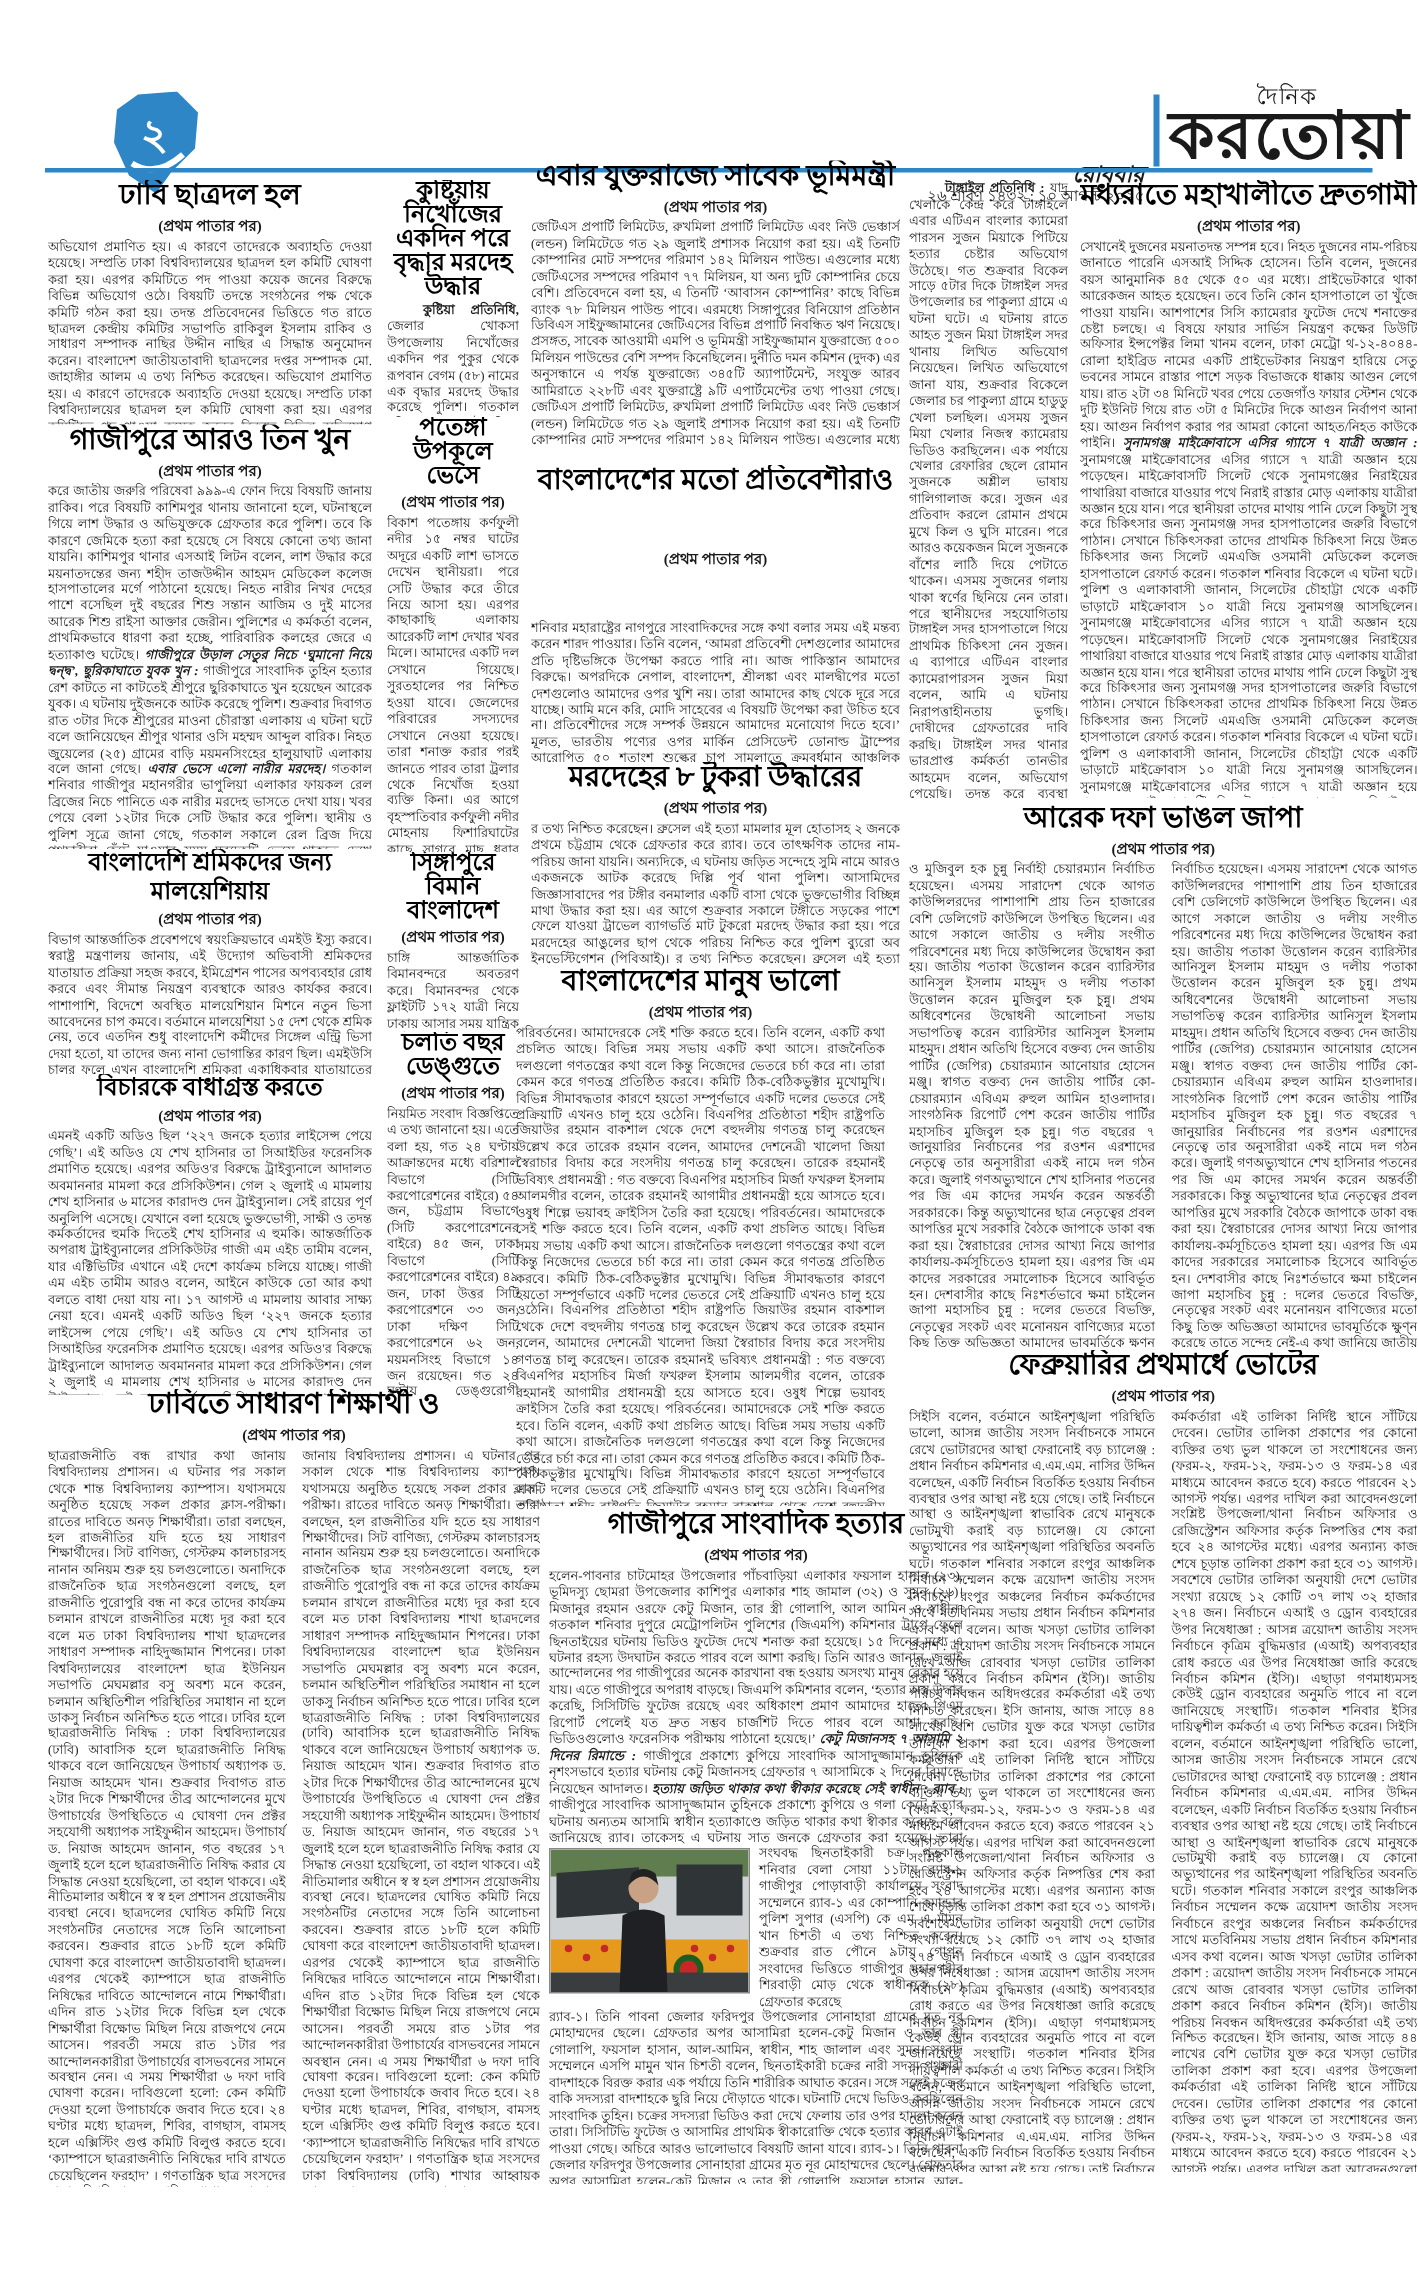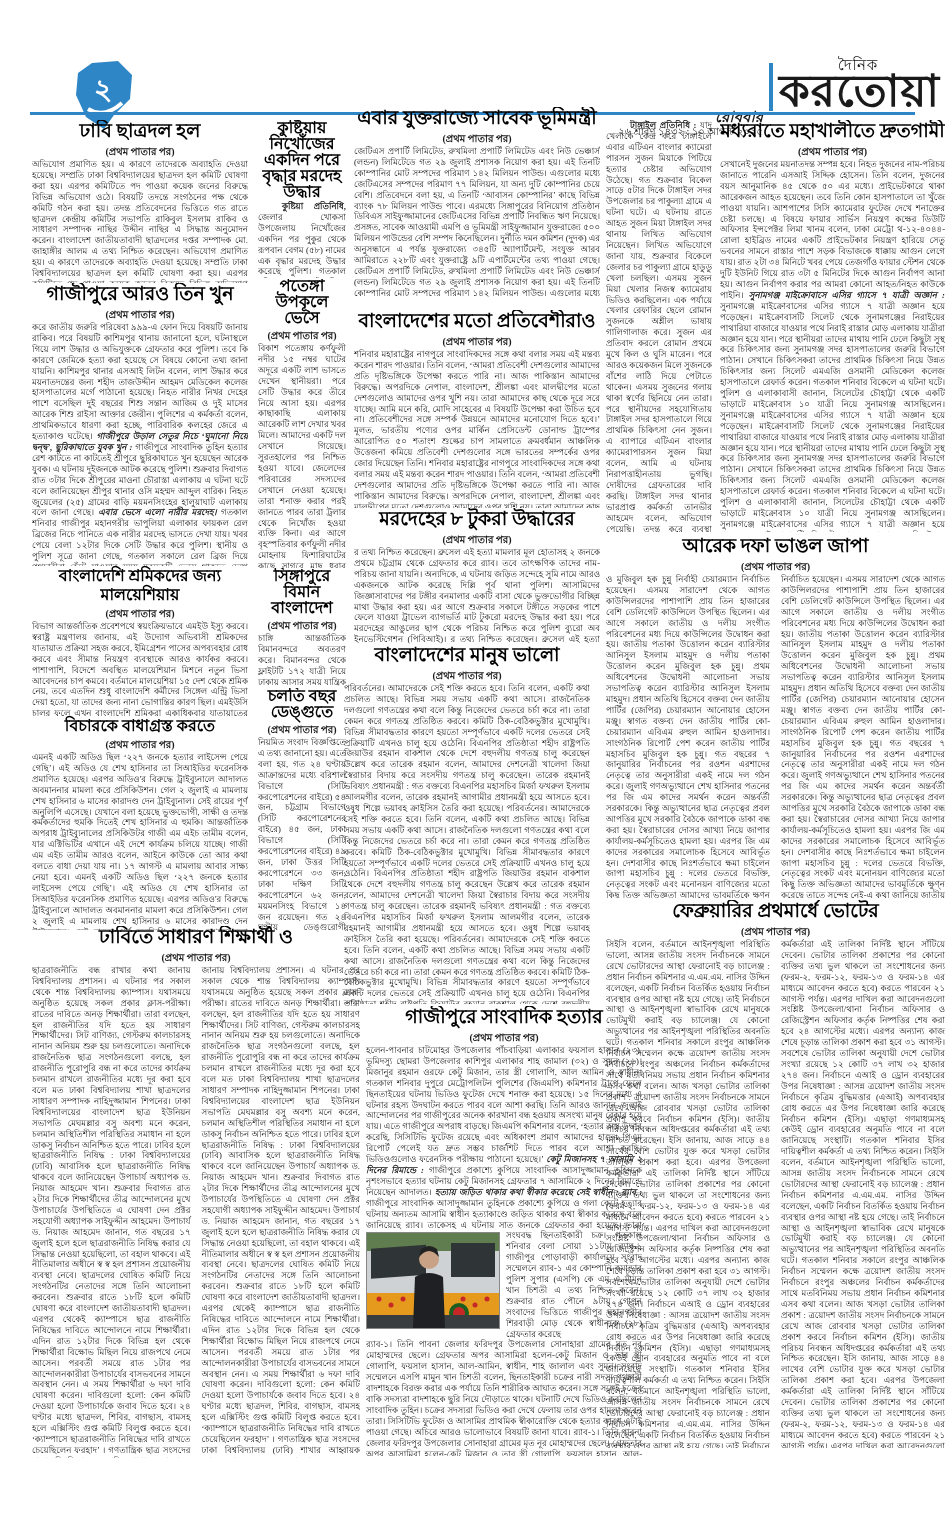--- a/index.html
+++ b/index.html
@@ -115,21 +115,21 @@
     <div class="sub">(প্রথম পাতার পর)</div>
     <div class="body">নিয়মিত সংবাদ বিজ্ঞপ্তিতে এ তথ্য জানানো হয়। এতে বলা হয়, গত ২৪ ঘণ্টায় আক্রান্তদের মধ্যে বরিশাল বিভাগে (সিটি করপোরেশনের বাইরে) ৫৪ জন, চট্টগ্রাম বিভাগে (সিটি করপোরেশনের বাইরে) ৪৫ জন, ঢাকা বিভাগে (সিটি করপোরেশনের বাইরে) ৪৯ জন, ঢাকা উত্তর সিটি করপোরেশনে ৩৩ জন, ঢাকা দক্ষিণ সিটি করপোরেশনে ৬২ জন, ময়মনসিংহ বিভাগে ১৪ জন রয়েছেন। গত ২৪ ঘণ্টায় ডেঙ্গুরোগী হাসপাতাল থেকে ছাড়পত্র পেয়েছেন। এ নিয়ে চলতি বছর আক্রান্ত রোগীদের মধ্যে ছাড়পত্র পেয়েছেন ২২ হাজার রোগী। অন্যদিকে, চলতি বছর এমন পর্যন্ত দেশে মোট ডেঙ্গু আক্রান্তের সংখ্যা ২৩ হাজার ৭৩৫ জন। তাদের মধ্যে ৫৮ দশমিক ৭০ শতাংশ পুরুষ এবং ৪৩ দশমিক ৩০ শতাংশ নারী।</div>
   </div>
 
   <div class="art" style="left:354px;top:107px;width:246px;height:190px;">
     <h2 class="h-lg">এবার যুক্তরাজ্যে সাবেক ভূমিমন্ত্রী</h2>
     <div class="sub">(প্রথম পাতার পর)</div>
     <div class="body">জেটিএস প্রপার্টি লিমিটেড, রুখমিলা প্রপার্টি লিমিটেড এবং নিউ ভেঞ্চার্স (লন্ডন) লিমিটেডে গত ২৯ জুলাই প্রশাসক নিয়োগ করা হয়। এই তিনটি কোম্পানির মোট সম্পদের পরিমাণ ১৪২ মিলিয়ন পাউন্ড। এগুলোর মধ্যে জেটিএসের সম্পদের পরিমাণ ৭৭ মিলিয়ন, যা অন্য দুটি কোম্পানির চেয়ে বেশি। প্রতিবেদনে বলা হয়, এ তিনটি ‘আবাসন কোম্পানির’ কাছে বিভিন্ন ব্যাংক ৭৮ মিলিয়ন পাউন্ড পাবে। এরমধ্যে সিঙ্গাপুরের বিনিয়োগ প্রতিষ্ঠান ডিবিএস সাইফুজ্জামানের জেটিএসের বিভিন্ন প্রপার্টি নিবন্ধিত ঋণ নিয়েছে। প্রসঙ্গত, সাবেক আওয়ামী এমপি ও ভূমিমন্ত্রী সাইফুজ্জামান যুক্তরাজ্যে ৫০০ মিলিয়ন পাউন্ডের বেশি সম্পদ কিনেছিলেন। দুর্নীতি দমন কমিশন (দুদক) এর অনুসন্ধানে এ পর্যন্ত যুক্তরাজ্যে ৩৪৫টি অ্যাপার্টমেন্ট, সংযুক্ত আরব আমিরাতে ২২৮টি এবং যুক্তরাষ্ট্রে ৯টি এপার্টমেন্টের তথ্য পাওয়া গেছে। জেটিএস প্রপার্টি লিমিটেড, রুখমিলা প্রপার্টি লিমিটেড এবং নিউ ভেঞ্চার্স (লন্ডন) লিমিটেডে গত ২৯ জুলাই প্রশাসক নিয়োগ করা হয়। এই তিনটি কোম্পানির মোট সম্পদের পরিমাণ ১৪২ মিলিয়ন পাউন্ড। এগুলোর মধ্যে জেটিএসের সম্পদের পরিমাণ ৭৭ মিলিয়ন, যা অন্য দুটি কোম্পানির চেয়ে বেশি। প্রতিবেদনে বলা হয়, এ তিনটি ‘আবাসন কোম্পানির’ কাছে বিভিন্ন ব্যাংক ৭৮ মিলিয়ন পাউন্ড পাবে। এরমধ্যে সিঙ্গাপুরের বিনিয়োগ প্রতিষ্ঠান ডিবিএস সাইফুজ্জামানের জেটিএসের বিভিন্ন প্রপার্টি নিবন্ধিত ঋণ নিয়েছে। প্রসঙ্গত, সাবেক আওয়ামী এমপি ও ভূমিমন্ত্রী সাইফুজ্জামান যুক্তরাজ্যে ৫০০ মিলিয়ন পাউন্ডের বেশি সম্পদ কিনেছিলেন। দুর্নীতি দমন কমিশন (দুদক) এর অনুসন্ধানে এ পর্যন্ত যুক্তরাজ্যে ৩৪৫টি অ্যাপার্টমেন্ট, সংযুক্ত আরব আমিরাতে ২২৮টি এবং যুক্তরাষ্ট্রে ৯টি এপার্টমেন্টের তথ্য পাওয়া গেছে।</div>
   </div>
 
-  <div class="art" style="left:354px;top:310px;width:246px;height:198px;">
+  <div class="art" style="left:354px;top:310px;width:246px;height:198px;gap:32px;">
     <h2 class="h-lg">বাংলাদেশের মতো প্রতিবেশীরাও</h2>
     <div class="sub">(প্রথম পাতার পর)</div>
     <div class="body">শনিবার মহারাষ্ট্রের নাগপুরে সাংবাদিকদের সঙ্গে কথা বলার সময় এই মন্তব্য করেন শারদ পাওয়ার। তিনি বলেন, ‘আমরা প্রতিবেশী দেশগুলোর আমাদের প্রতি দৃষ্টিভঙ্গিকে উপেক্ষা করতে পারি না। আজ পাকিস্তান আমাদের বিরুদ্ধে। অপরদিকে নেপাল, বাংলাদেশ, শ্রীলঙ্কা এবং মালদ্বীপের মতো দেশগুলোও আমাদের ওপর খুশি নয়। তারা আমাদের কাছ থেকে দূরে সরে যাচ্ছে। আমি মনে করি, মোদি সাহেবের এ বিষয়টি উপেক্ষা করা উচিত হবে না। প্রতিবেশীদের সঙ্গে সম্পর্ক উন্নয়নে আমাদের মনোযোগ দিতে হবে।’ মূলত, ভারতীয় পণ্যের ওপর মার্কিন প্রেসিডেন্ট ডোনাল্ড ট্রাম্পের আরোপিত ৫০ শতাংশ শুল্কের চাপ সামলাতে ক্রমবর্ধমান আঞ্চলিক উত্তেজনা কমিয়ে প্রতিবেশী দেশগুলোর সঙ্গে ভারতের সম্পর্কের ওপর জোর দিয়েছেন তিনি। শনিবার মহারাষ্ট্রের নাগপুরে সাংবাদিকদের সঙ্গে কথা বলার সময় এই মন্তব্য করেন শারদ পাওয়ার। তিনি বলেন, ‘আমরা প্রতিবেশী দেশগুলোর আমাদের প্রতি দৃষ্টিভঙ্গিকে উপেক্ষা করতে পারি না। আজ পাকিস্তান আমাদের বিরুদ্ধে। অপরদিকে নেপাল, বাংলাদেশ, শ্রীলঙ্কা এবং মালদ্বীপের মতো দেশগুলোও আমাদের ওপর খুশি নয়। তারা আমাদের কাছ থেকে দূরে সরে যাচ্ছে। আমি মনে করি, মোদি সাহেবের এ বিষয়টি উপেক্ষা করা উচিত হবে না। প্রতিবেশীদের সঙ্গে সম্পর্ক উন্নয়নে আমাদের মনোযোগ দিতে হবে।’ মূলত, ভারতীয় পণ্যের ওপর মার্কিন প্রেসিডেন্ট ডোনাল্ড ট্রাম্পের আরোপিত ৫০ শতাংশ শুল্কের চাপ সামলাতে ক্রমবর্ধমান আঞ্চলিক উত্তেজনা কমিয়ে প্রতিবেশী দেশগুলোর সঙ্গে ভারতের সম্পর্কের ওপর জোর দিয়েছেন তিনি।</div>
   </div>
 
   <div class="art" style="left:354px;top:508px;width:246px;height:136px;">
     <h2 class="h-lg">মরদেহের ৮ টুকরা উদ্ধারের</h2>
     <div class="sub">(প্রথম পাতার পর)</div>
     <div class="body">র তথ্য নিশ্চিত করেছেন। ব্রুসেল এই হত্যা মামলার মূল হোতাসহ ২ জনকে প্রথমে চট্টগ্রাম থেকে গ্রেফতার করে র‍্যাব। তবে তাৎক্ষণিক তাদের নাম-পরিচয় জানা যায়নি। অন্যদিকে, এ ঘটনায় জড়িত সন্দেহে সুমি নামে আরও একজনকে আটক করেছে দিল্লি পূর্ব থানা পুলিশ। আসামিদের জিজ্ঞাসাবাদের পর টঙ্গীর বনমালার একটি বাসা থেকে ভুক্তভোগীর বিচ্ছিন্ন মাথা উদ্ধার করা হয়। এর আগে শুক্রবার সকালে টঙ্গীতে সড়কের পাশে ফেলে যাওয়া ট্রাভেল ব্যাগভর্তি মাট টুকরো মরদেহ উদ্ধার করা হয়। পরে মরদেহের আঙুলের ছাপ থেকে পরিচয় নিশ্চিত করে পুলিশ ব্যুরো অব ইনভেস্টিগেশন (পিবিআই)। র তথ্য নিশ্চিত করেছেন। ব্রুসেল এই হত্যা মামলার মূল হোতাসহ ২ জনকে প্রথমে চট্টগ্রাম থেকে গ্রেফতার করে র‍্যাব। তবে তাৎক্ষণিক তাদের নাম-পরিচয় জানা যায়নি। অন্যদিকে, এ ঘটনায় জড়িত সন্দেহে সুমি নামে আরও একজনকে আটক করেছে দিল্লি পূর্ব থানা পুলিশ। আসামিদের জিজ্ঞাসাবাদের পর টঙ্গীর বনমালার একটি বাসা থেকে ভুক্তভোগীর বিচ্ছিন্ন মাথা উদ্ধার করা হয়। এর আগে শুক্রবার সকালে টঙ্গীতে সড়কের পাশে ফেলে যাওয়া ট্রাভেল ব্যাগভর্তি মাট টুকরো মরদেহ উদ্ধার করা হয়। পরে মরদেহের আঙুলের ছাপ থেকে পরিচয় নিশ্চিত করে পুলিশ ব্যুরো অব ইনভেস্টিগেশন (পিবিআই)।</div>
   </div>

